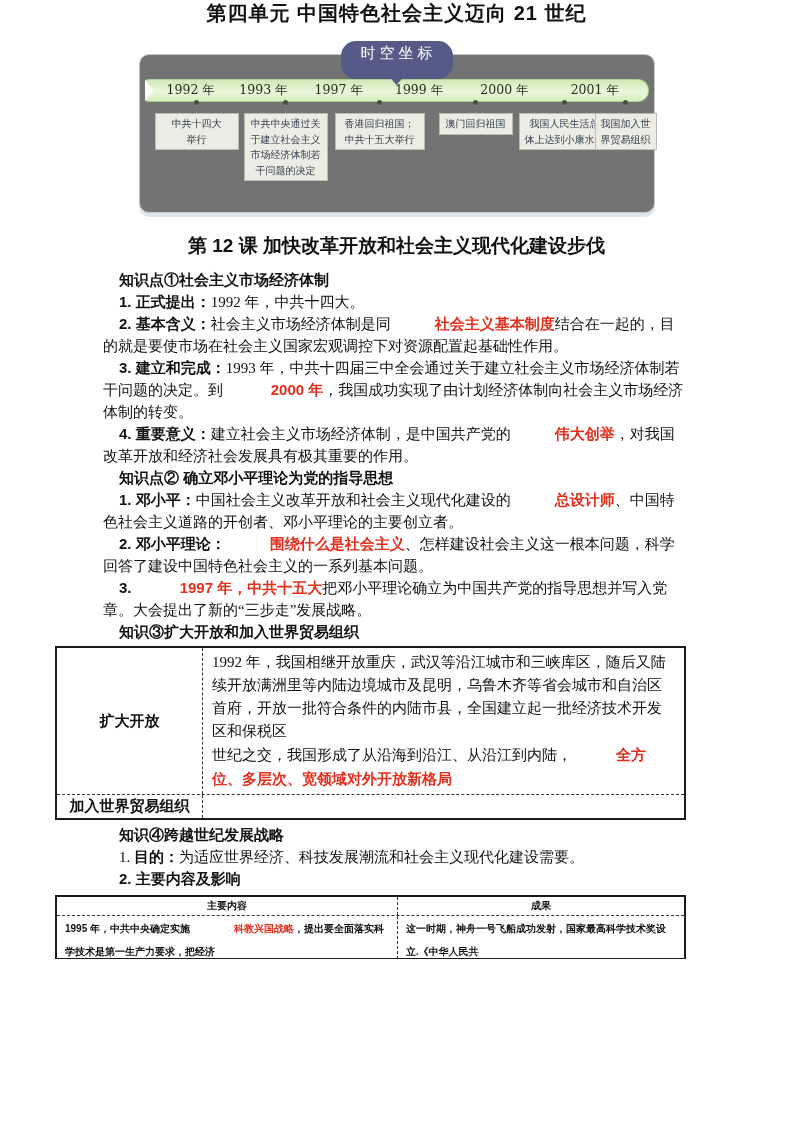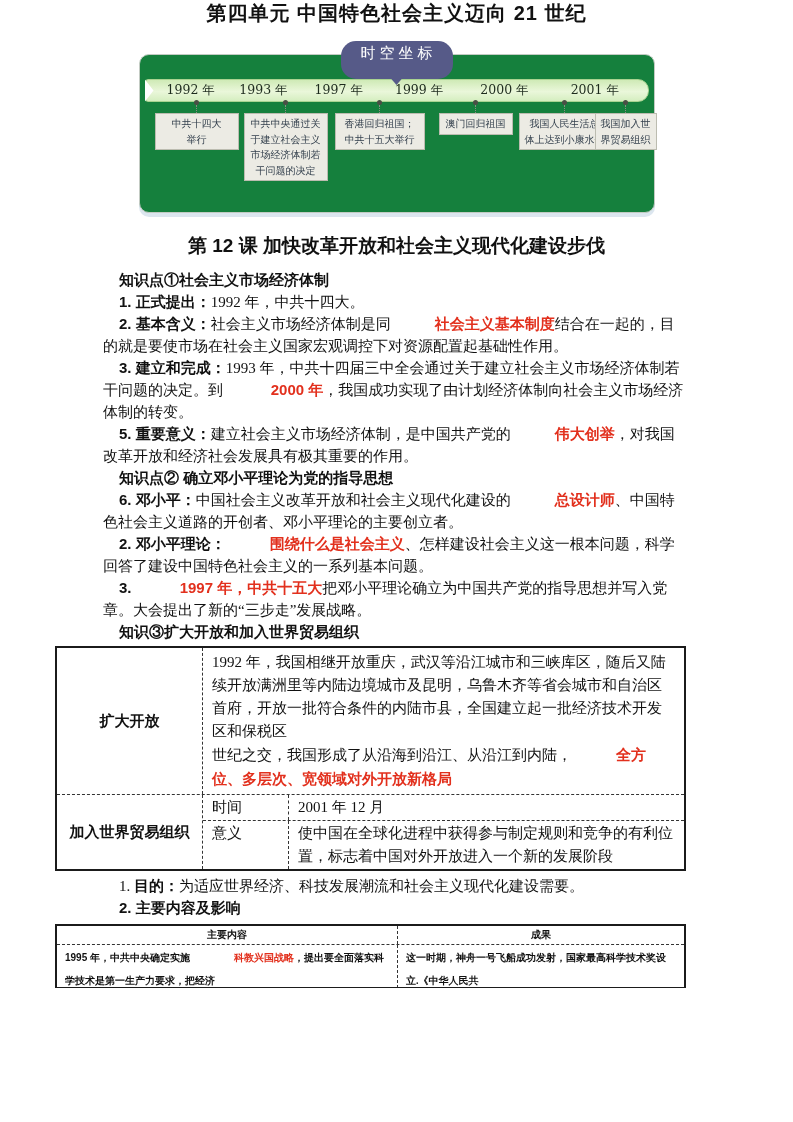--- a/index.html
+++ b/index.html
@@ -13,21 +13,21 @@
               font-family:"Liberation Sans",sans-serif;font-weight:700;font-size:19px;}
 
   
   .figure{width:516px;margin:27px auto 0;position:relative;}
   .badge{position:absolute;top:-13px;left:50%;transform:translateX(-50%);
          background:var(--badge,#565a88);color:#fff;font-family:"DejaVu Serif",serif;
          font-size:15px;letter-spacing:4px;padding:3px 16px 16px 20px;border-radius:15px;z-index:2;}
   .badge::after{content:"";position:absolute;left:50%;bottom:-6px;transform:translateX(-50%);
          width:12px;height:7px;background:var(--badge,#565a88);clip-path:polygon(0 0,100% 0,50% 100%);}
   .fig-box{border:1.5px solid #c3cbc3;border-radius:10px;padding:24px 5px 8px;
-         box-shadow:0 4px 0 rgba(185,205,223,.5);background:#15803d;}
+         box-shadow:0 4px 0 rgba(185,205,223,.5);background:#737373;}
   .bar{position:relative;height:21px;background:linear-gradient(180deg,#cfeab6,#eaf7da 55%,#d5eec0);
          border:1px solid #a9d391;border-radius:3px 11px 11px 3px;}
   .bar::before{content:"";position:absolute;left:-1px;top:-1px;height:23px;width:9px;
          background:#fff;clip-path:polygon(0 0,100% 50%,0 100%);}
   .tl-year{position:absolute;top:50%;transform:translate(-50%,-54%);
          font-family:"DejaVu Serif",serif;font-size:12.5px;color:#1d2b1d;white-space:nowrap;}
   .tl-canvas{position:relative;height:102px;margin:0 2px;}
   .tl-item{position:absolute;top:0;}
   .tl-dot{width:5px;height:5px;border-radius:50%;background:#4a4f45;margin:-2px auto 0;}
   .tl-conn{width:0;height:8px;border-left:1px dotted #8c8c84;margin:0 auto;}
@@ -123,52 +123,43 @@
     </div>
   </div>
 
   <h2 class="lesson-title">第 12 课 加快改革开放和社会主义现代化建设步伐</h2>
 
   <div class="bodytext" id="body1">
       <p class="para"><span class="rb-bold">知识点①社会主义市场经济体制</span></p>
       <p class="para"><span class="rb-bold">1. 正式提出：</span><span>1992 年，中共十四大。</span></p>
       <p class="para"><span class="rb-bold">2. 基本含义：</span><span>社会主义市场经济体制是同</span><span class="rb-redbold">社会主义基本制度</span><span>结合在一起的，目的就是要使市场在社会主义国家宏观调控下对资源配置起基础性作用。</span></p>
       <p class="para"><span class="rb-bold">3. 建立和完成：</span><span>1993 年，中共十四届三中全会通过关于建立社会主义市场经济体制若干问题的决定。到 </span><span class="rb-redbold">2000 年</span><span>，我国成功实现了由计划经济体制向社会主义市场经济体制的转变。</span></p>
-      <p class="para"><span class="rb-bold">5. 重要意义：</span><span>建立社会主义市场经济体制，是中国共产党的</span><span class="rb-redbold">伟大创举</span><span>，对我国改革开放和经济社会发展具有极其重要的作用。</span></p>
+      <p class="para"><span class="rb-bold">4. 重要意义：</span><span>建立社会主义市场经济体制，是中国共产党的</span><span class="rb-redbold">伟大创举</span><span>，对我国改革开放和经济社会发展具有极其重要的作用。</span></p>
       <p class="para"><span class="rb-bold">知识点② 确立邓小平理论为党的指导思想</span></p>
-      <p class="para"><span class="rb-bold">6. 邓小平：</span><span>中国社会主义改革开放和社会主义现代化建设的</span><span class="rb-redbold">总设计师</span><span>、中国特色社会主义道路的开创者、邓小平理论的主要创立者。</span></p>
+      <p class="para"><span class="rb-bold">1. 邓小平：</span><span>中国社会主义改革开放和社会主义现代化建设的</span><span class="rb-redbold">总设计师</span><span>、中国特色社会主义道路的开创者、邓小平理论的主要创立者。</span></p>
       <p class="para"><span class="rb-bold">2. 邓小平理论：</span><span class="rb-redbold">围绕什么是社会主义</span><span>、怎样建设社会主义这一根本问题，科学回答了建设中国特色社会主义的一系列基本问题。</span></p>
       <p class="para"><span class="rb-bold">3. </span><span class="rb-redbold">1997 年，中共十五大</span><span>把邓小平理论确立为中国共产党的指导思想并写入党章。大会提出了新的“三步走”发展战略。</span></p>
       <p class="para"><span class="rb-bold">知识③扩大开放和加入世界贸易组织</span></p>
     </div>
 
   <div class="t1">
     <div class="t1-row first">
       <div class="t1-label">扩大开放</div>
       <div class="t1-content" id="t1-content">
           <p><span>1992 年，我国相继开放重庆，武汉等沿江城市和三峡库区，随后又陆续开放满洲里等内陆边境城市及昆明，乌鲁木齐等省会城市和自治区首府，开放一批符合条件的内陆市县，全国建立起一批经济技术开发区和保税区</span></p>
           <p><span>世纪之交，我国形成了从沿海到沿江、从沿江到内陆，</span><span class="rb-redbold">全方位、多层次、宽领域对外开放新格局</span></p>
         </div>
     </div>
     <div class="t1-row">
       <div class="t1-label">加入世界贸易组织</div>
-      <div id="t1-sub">
-          <div class="srow first">
-            <div class="skey">时间</div>
-            <div class="sval">2001 年 12 月</div>
-          </div>
-          <div class="srow">
-            <div class="skey">意义</div>
-            <div class="sval">使中国在全球化进程中获得参与制定规则和竞争的有利位置，标志着中国对外开放进入一个新的发展阶段</div>
-          </div>
-        </div>
     </div>
   </div>
 
   <div class="bodytext" id="body2" style="margin-top:4px">
+      <p class="para"><span class="rb-bold">知识④跨越世纪发展战略</span></p>
       <p class="para"><span>1. </span><span class="rb-bold">目的：</span><span>为适应世界经济、科技发展潮流和社会主义现代化建设需要。</span></p>
       <p class="para"><span class="rb-bold">2. 主要内容及影响</span></p>
     </div>
 
   <div class="t2">
     <div class="t2-head">
       <div class="t2-hcell leftcol">主要内容</div>
       <div class="t2-hcell">成果</div>
     </div>
     <div class="t2-bodyrow">

